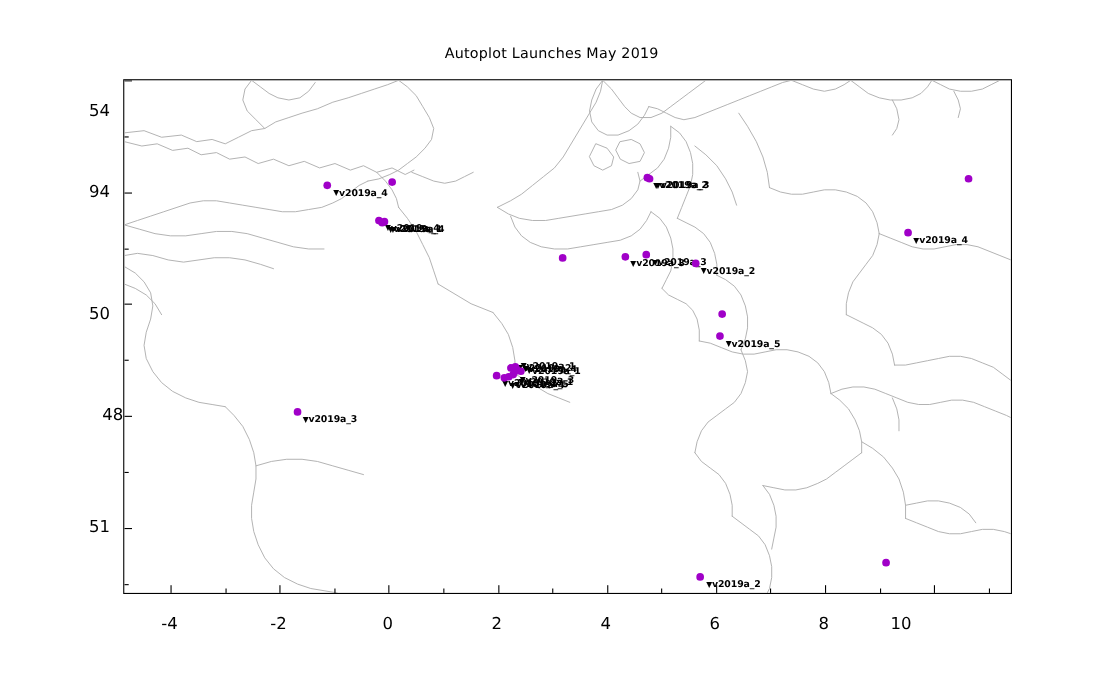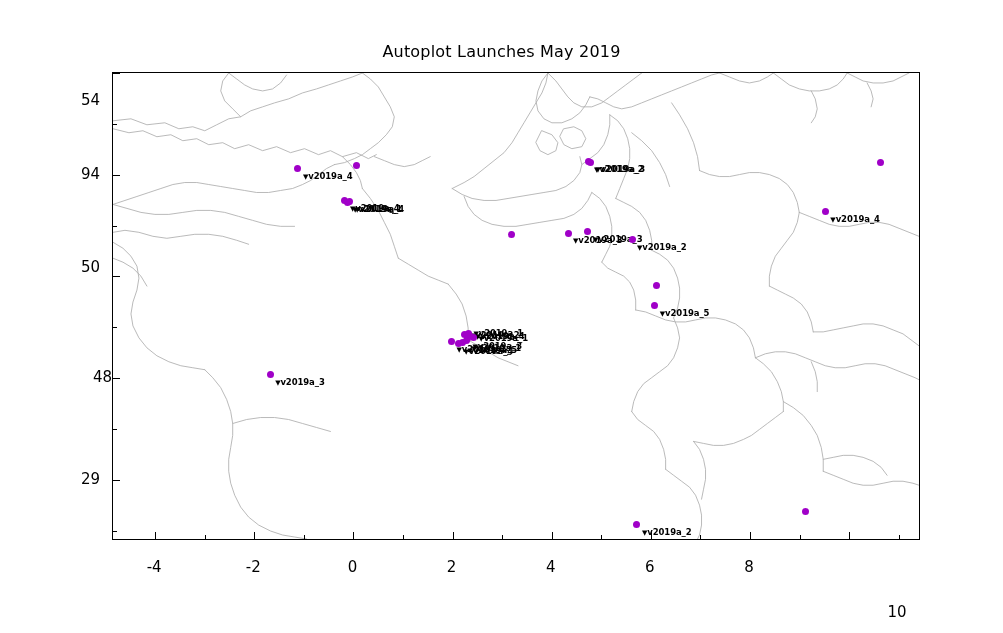--- a/index.html
+++ b/index.html
@@ -14,21 +14,21 @@
     background: #ffffff;
     font-family: "DejaVu Sans", sans-serif;
     overflow: hidden;
   }
   #chart-title {
     position: absolute;
     left: 0;
     top: 42px;
     width: 1003px;
     text-align: center;
-    font-size: 16px;
+    font-size: 13px;
     color: #000000;
     letter-spacing: 0.2px;
   }
   
   #plot-frame {
     position: absolute;
     left: 112px;
     top: 72px;
     width: 808px;
     height: 468px;
@@ -291,21 +291,21 @@
   </div>
 
   <div id="ticklabels-layer">
       <div class="ticklabel-x" style="left: 154.135px; top: 558px;">-4</div>
       <div class="ticklabel-x" style="left: 253.276px; top: 558px;">-2</div>
       <div class="ticklabel-x" style="left: 352.417px; top: 558px;">0</div>
       <div class="ticklabel-x" style="left: 451.558px; top: 558px;">2</div>
       <div class="ticklabel-x" style="left: 550.699px; top: 558px;">4</div>
       <div class="ticklabel-x" style="left: 649.84px; top: 558px;">6</div>
       <div class="ticklabel-x" style="left: 748.982px; top: 558px;">8</div>
-      <div class="ticklabel-x" style="left: 897px; top: 558px; margin-top: 45px;">10</div>
+      <div class="ticklabel-x" style="left: 819px; top: 558px;">10</div>
       <div class="ticklabel-y" style="left: 56px; width: 44px; top: 72px; margin-top: 28px;">54</div>
       <div class="ticklabel-y" style="left: 56px; width: 44px; top: 173.739px;">94</div>
-      <div class="ticklabel-y" style="left: 56px; width: 44px; top: 267px;">50</div>
+      <div class="ticklabel-y" style="left: 56px; width: 44px; top: 285px;">50</div>
       <div class="ticklabel-y" style="left: 68px; width: 44px; top: 377.217px;">48</div>
-      <div class="ticklabel-y" style="left: 56px; width: 44px; top: 478.957px;">29</div>
+      <div class="ticklabel-y" style="left: 56px; width: 44px; top: 478.957px;">51</div>
     </div>
 
 </div>
 
 </body></html>

